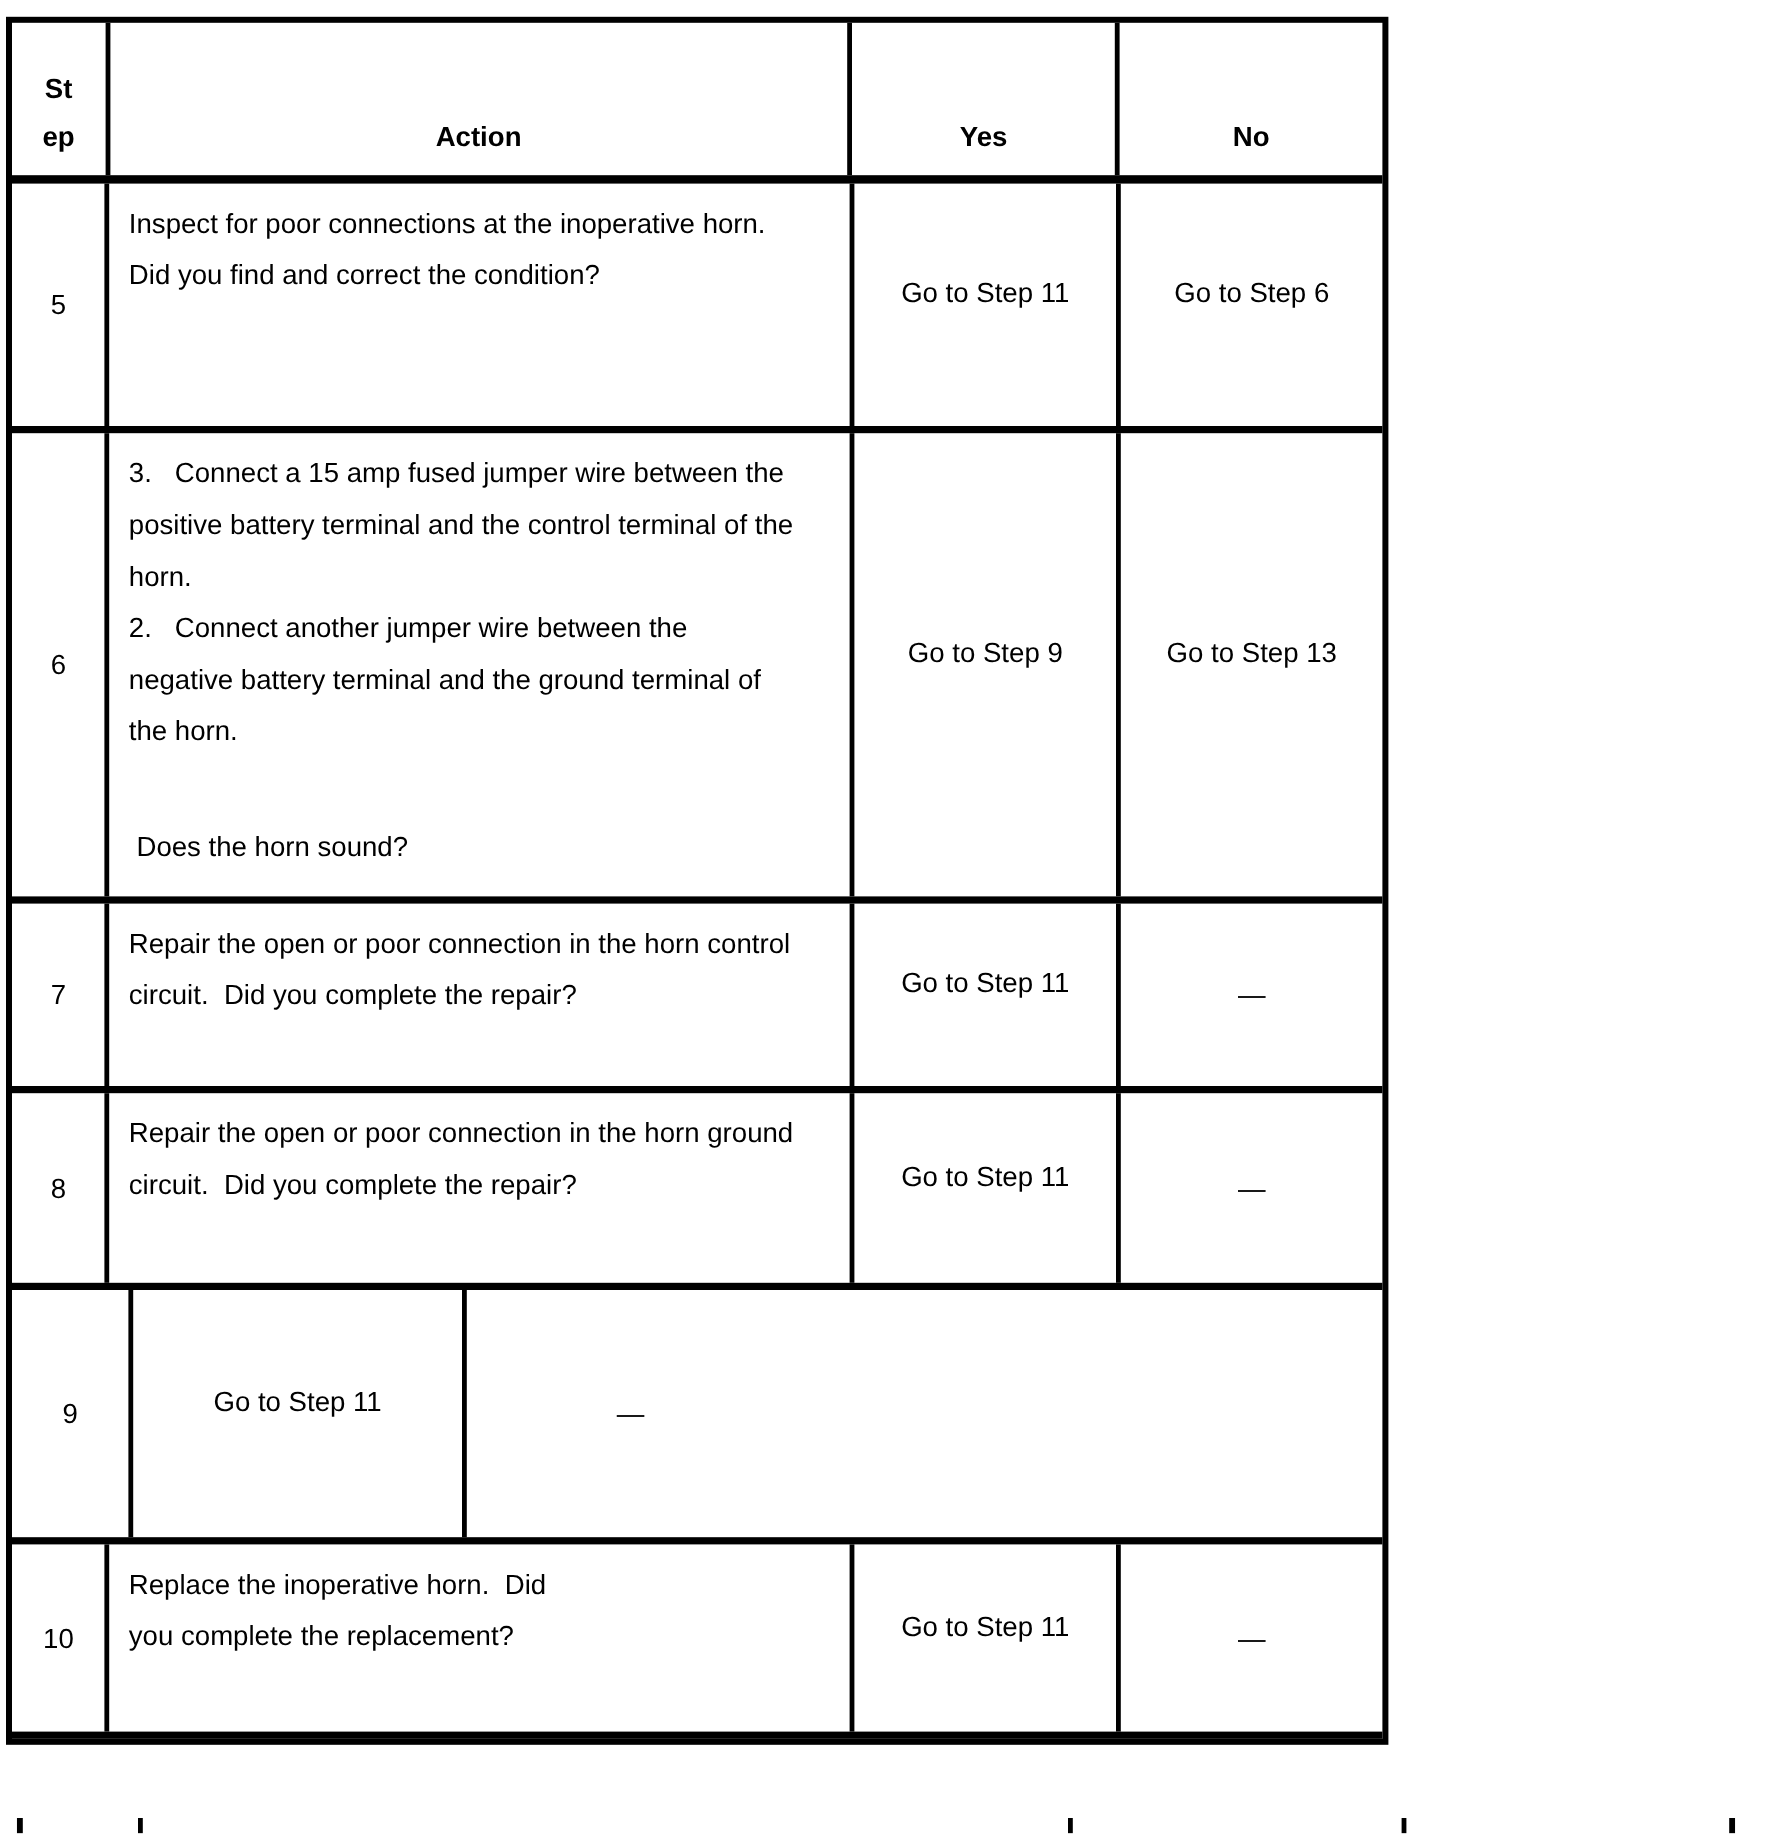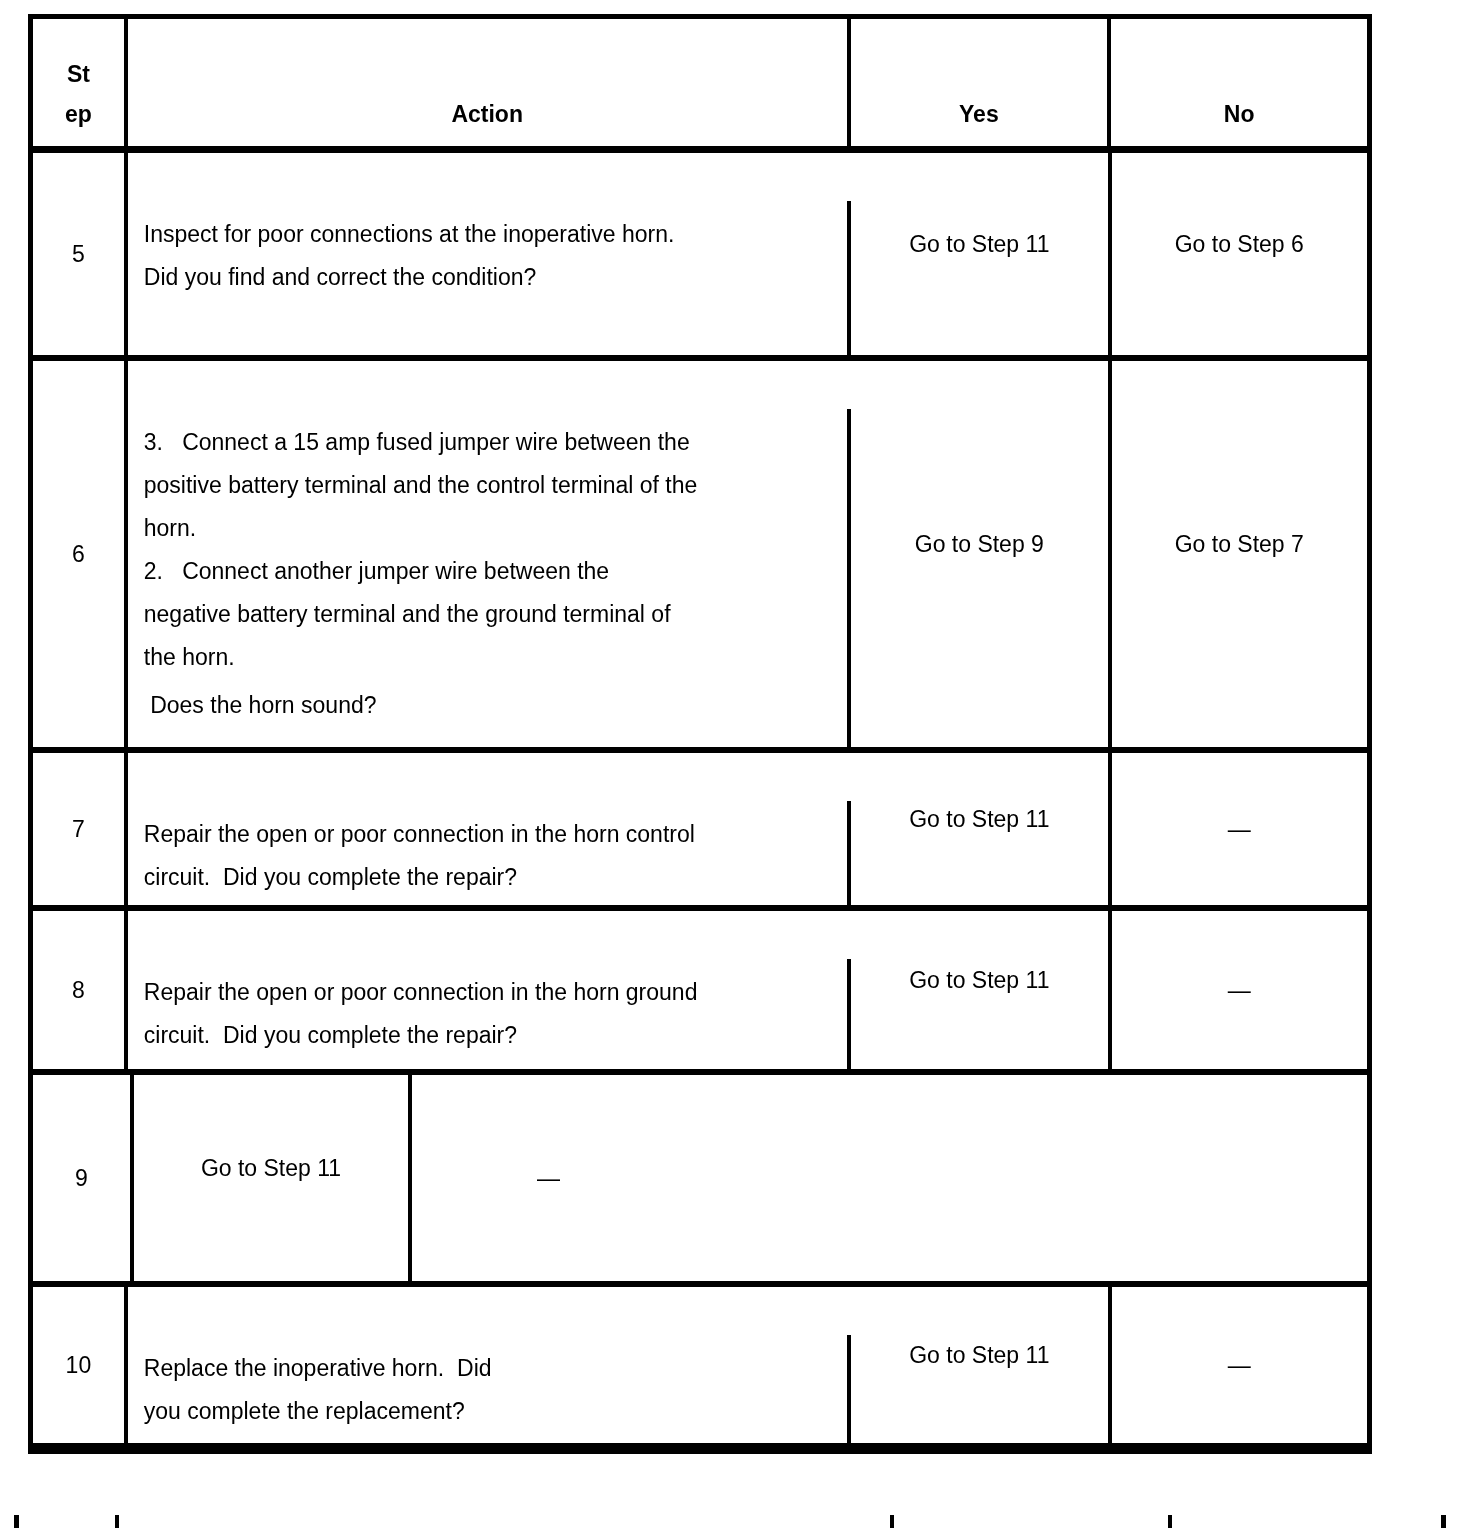--- a/index.html
+++ b/index.html
@@ -13,23 +13,23 @@
     color: #000000;
   }
   .page {
     position: relative;
     width: 1472px;
     height: 1528px;
     background: #ffffff;
   }
   .diag-table {
     position: absolute;
-    left: 28px;
+    left: 5px;
     top: 14px;
-    width: 1344px;
+    width: 1152px;
     box-sizing: border-box;
     border: 5px solid #000;
     background: #fff;
   }
   .row {
     display: flex;
     box-sizing: border-box;
     border-bottom: 6px solid #000;
   }
   .row.header { border-bottom-width: 7px; }
@@ -63,21 +63,20 @@
   .cell.stepnum {
     align-items: center;
     justify-content: center;
   }
 
   
   .cell.action {
     flex-direction: column;
     justify-content: space-between;
     padding: 12px 8px 20px 16px;
-    margin-top: 48px;
   }
   .cell.action.vcenter { justify-content: center; }
 
   
   .cell.result {
     justify-content: center;
     align-items: center;
     padding-bottom: 20px;
     text-align: center;
   }
@@ -151,21 +150,21 @@
 horn.
 2.   Connect another jumper wire between the
 negative battery terminal and the ground terminal of
 the horn.</div>
         <div class="pre"> Does the horn sound?</div>
       </div>
       <div class="cell col-yes result">
           <span>Go to Step 9</span>
         </div>
       <div class="cell col-no result">
-          <span>Go to Step 7</span>
+          <span>Go to Step 13</span>
         </div>
     </div>
 
     <div class="row" style="height:158px">
       <div class="cell col-step stepnum">
           <span>7</span>
         </div>
       <div class="cell col-action action">
         <div class="pre">Repair the open or poor connection in the horn control
 circuit.  Did you complete the repair?</div>

